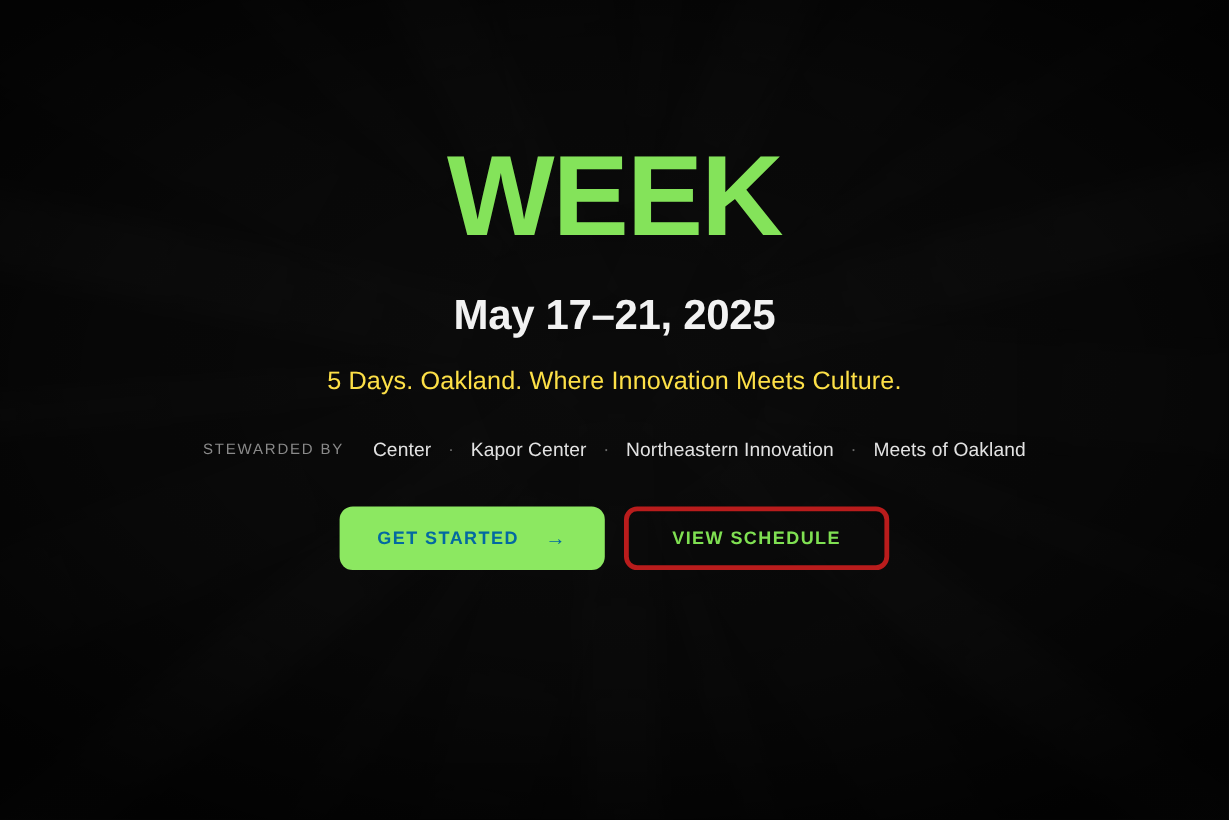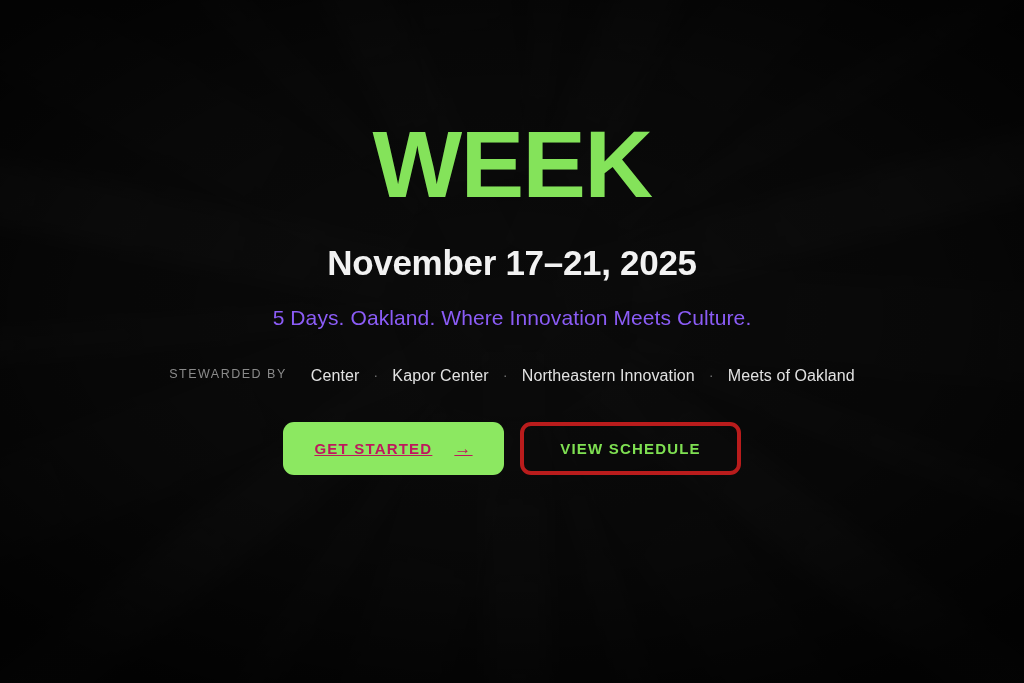--- a/index.html
+++ b/index.html
@@ -95,21 +95,21 @@
     color: #f2f2f2;
     font-family: "Liberation Sans", sans-serif;
     font-weight: 700;
     font-size: 35px;
     letter-spacing: -0.3px;
     margin-top: 32px;
   }
 
   .tagline {
     margin: 0;
-    color: #8b5cf6;
+    color: #fde047;
     font-family: "Liberation Sans", sans-serif;
     font-weight: 400;
     font-size: 21px;
     letter-spacing: 0.1px;
     margin-top: 23px;
   }
 
   .stewards {
     display: flex;
     align-items: flex-start;
@@ -160,24 +160,23 @@
     font-size: 15px;
     letter-spacing: 1.2px;
     text-transform: uppercase;
     cursor: pointer;
     user-select: none;
     white-space: nowrap;
   }
   .btn-primary {
     width: 221px;
     background: #8ce861;
-    color: #be185d;
+    color: #0369a1;
     border: none;
     gap: 22px;
-    text-decoration: underline;
   }
   .btn-primary .arrow-icon {
     font-size: 17px;
     font-weight: 400;
     line-height: 1;
     position: relative;
     top: 0px;
   }
   .btn-secondary {
     width: 221px;
@@ -216,21 +215,21 @@
   </div>
 
   <div class="vignette"></div>
 
   <div class="content">
 
     <h1 class="headline">
       <span class="line2">WEEK</span>
     </h1>
 
-    <p class="date">November 17–21, 2025</p>
+    <p class="date">May 17–21, 2025</p>
 
     <p class="tagline">5 Days. Oakland. Where Innovation Meets Culture.</p>
 
     <div class="stewards">
       <span class="stewards-label">STEWARDED BY</span>
       <span class="steward">Center</span>
       <span class="dot">·</span>
       <span class="steward">Kapor Center</span>
       <span class="dot">·</span>
       <span class="steward">Northeastern Innovation</span>

